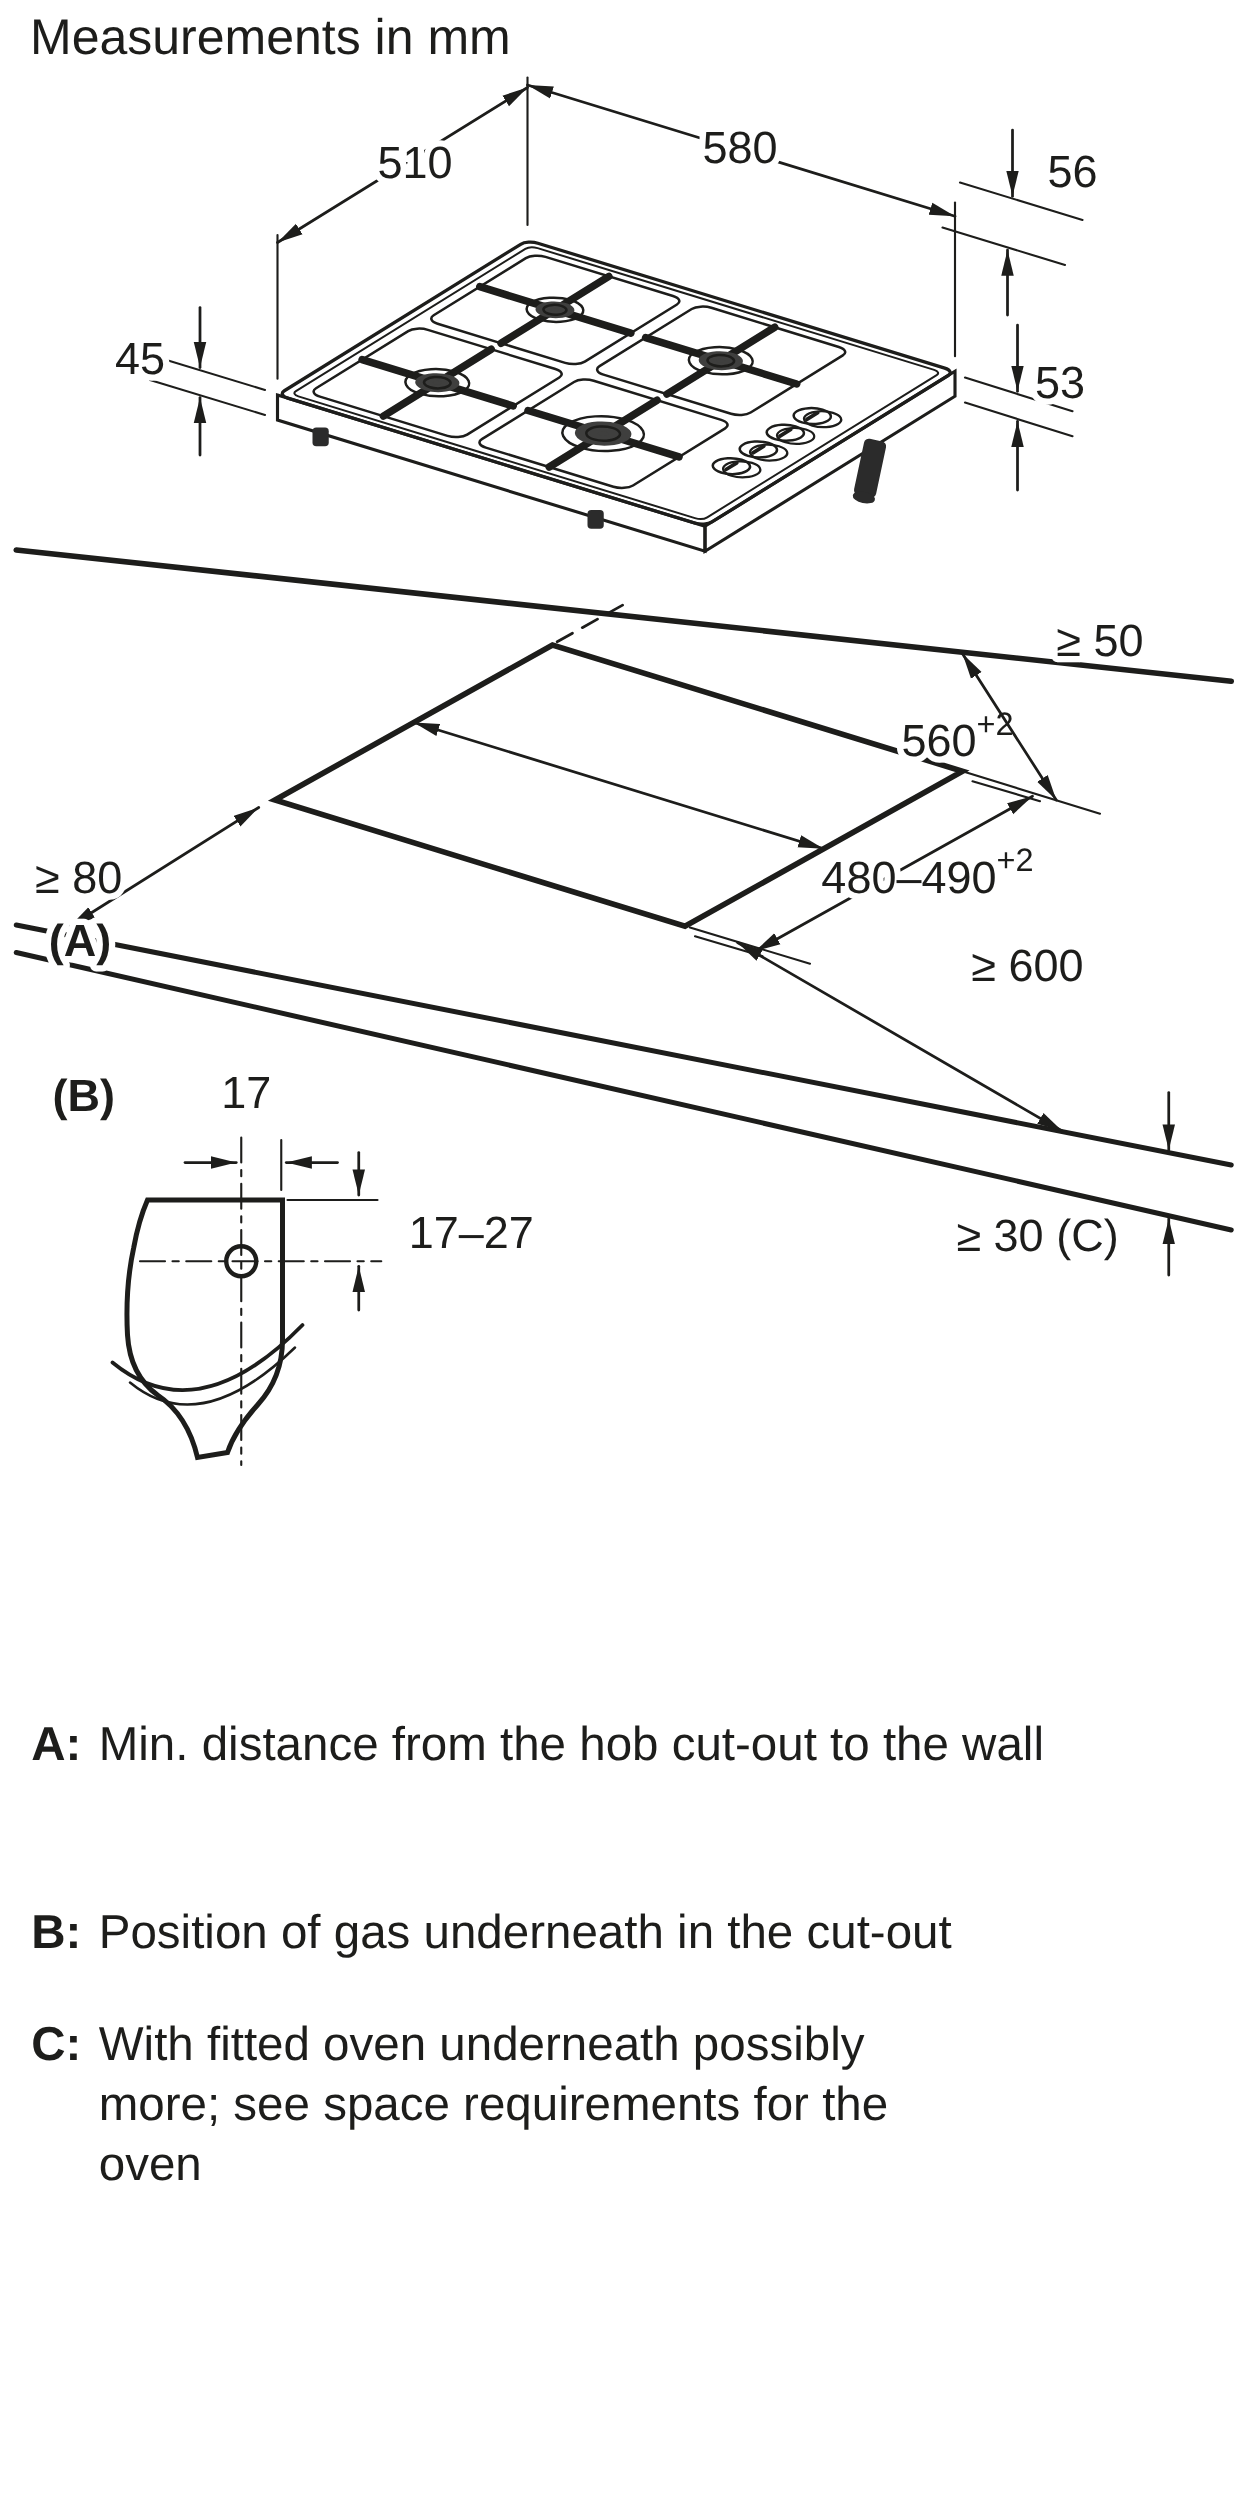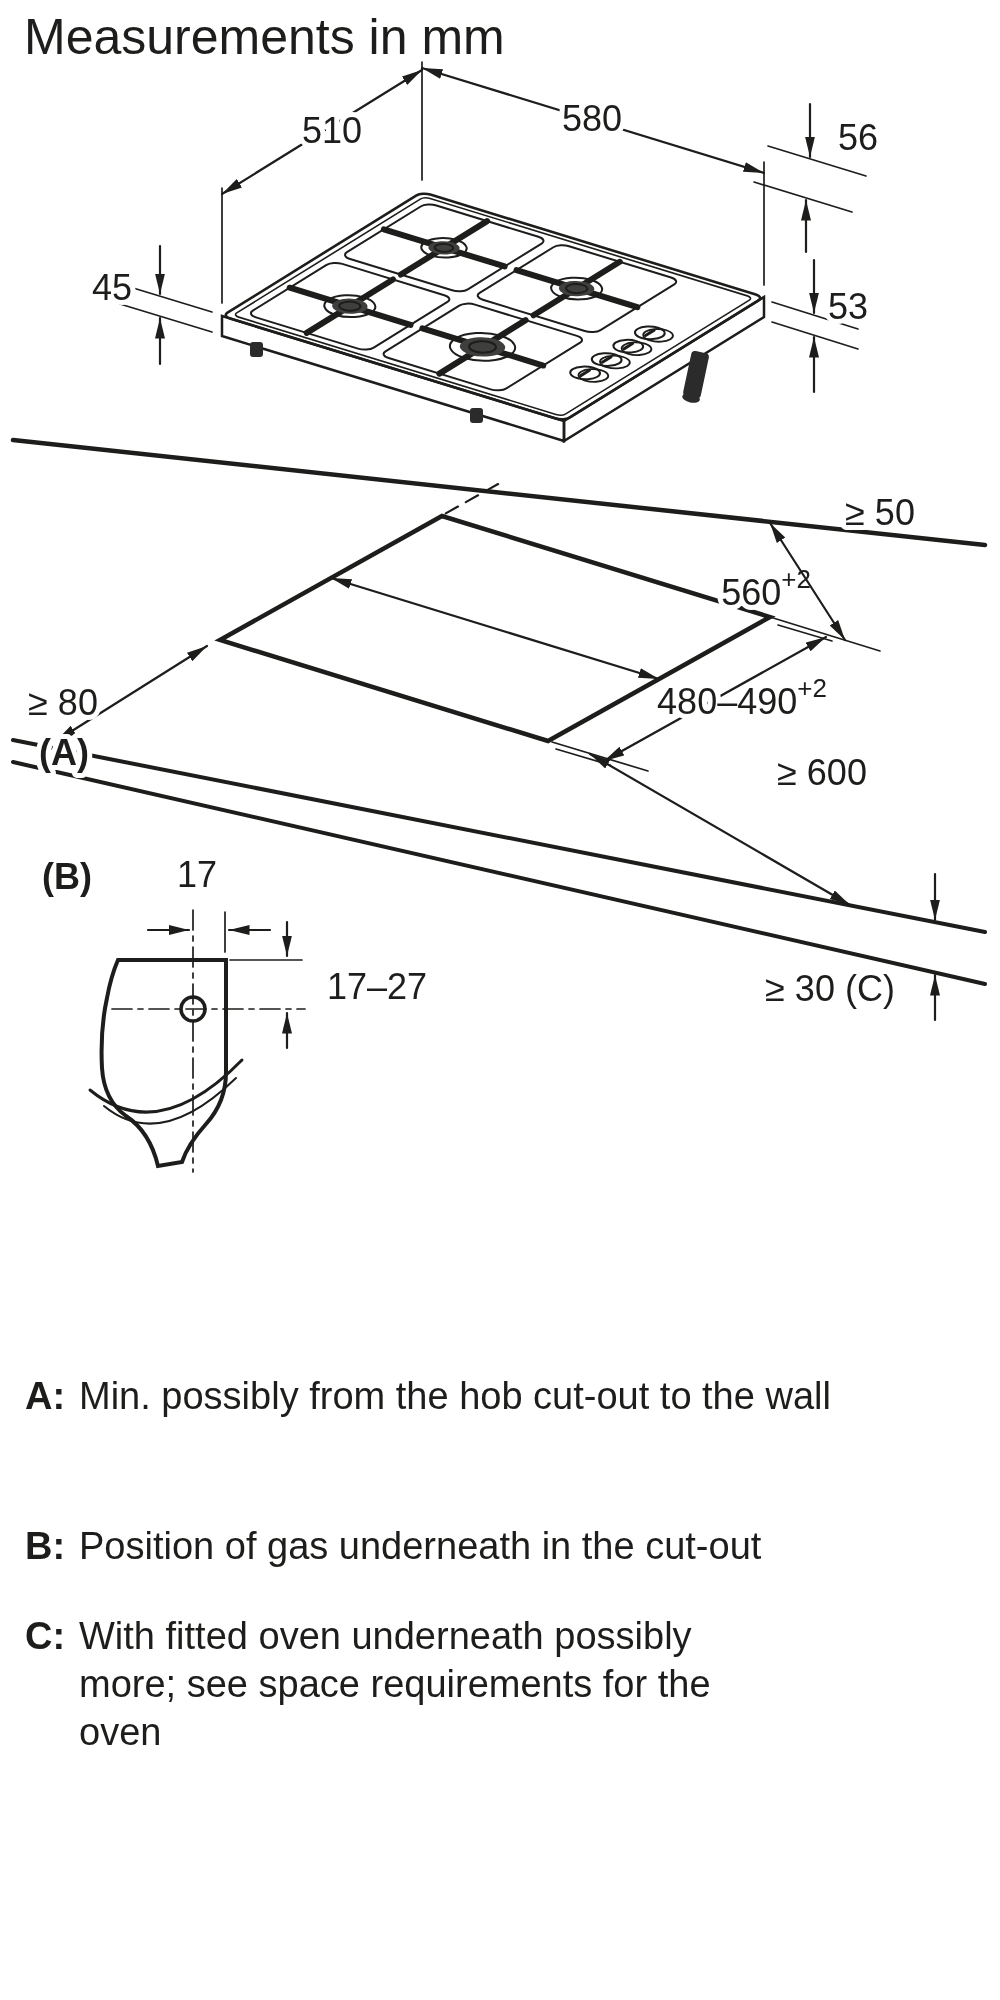--- a/index.html
+++ b/index.html
@@ -1,18 +1,18 @@
 <!DOCTYPE html>
 <html><head>
 <meta charset="utf-8">
 <style>
   html,body{margin:0;padding:0;background:#fff;}
   body{width:1000px;height:2000px;position:relative;overflow:hidden;
        font-family:"Liberation Sans",sans-serif;color:#1d1d1b;}
-  .title{position:absolute;left:24px;top:8px;font-size:50px;font-weight:400;}
+  .title{position:absolute;left:24px;top:8px;font-size:40px;font-weight:400;}
   svg{position:absolute;left:0;top:0;}
   .ln{stroke:#1d1d1b;fill:none;stroke-linecap:round;}
   .w45{stroke-width:4.5}.w4{stroke-width:4}.w25{stroke-width:2.5}.w17{stroke-width:1.7}
   .dim{stroke-width:2.2;marker-start:url(#arw);marker-end:url(#arw);}
   .ar{stroke-width:2.2;marker-end:url(#arw);}
   .lbl{font-family:"Liberation Sans",sans-serif;font-size:36px;fill:#1d1d1b;
        text-anchor:middle;dominant-baseline:central;
        paint-order:stroke fill;stroke:#fff;stroke-width:10;stroke-linejoin:round;}
   .ref{font-weight:700;}
   .cl{stroke-dasharray:20 6 5 6;stroke-width:1.7;}
@@ -211,21 +211,21 @@
       <line class="ln w17" x1="230" y1="960" x2="302" y2="960"></line>
       <line class="ln ar" x1="287" y1="922" x2="287" y2="956"></line>
       <line class="ln ar" x1="287" y1="1048" x2="287" y2="1013"></line>
       <text class="lbl" x="377" y="986">17–27</text>
     </g>
   </g>
 </svg>
 
 <div class="legend-item leg-a">
   <span class="lkey">A:</span>
-  <span class="ltext">Min. possibly from the hob cut-out to the wall</span>
+  <span class="ltext">Min. distance from the hob cut-out to the wall</span>
 </div>
 <div class="legend-item leg-b">
   <span class="lkey">B:</span>
   <span class="ltext">Position of gas underneath in the cut-out</span>
 </div>
 <div class="legend-item leg-c">
   <span class="lkey">C:</span>
   <span class="ltext">With fitted oven underneath possibly more; see space requirements for the oven</span>
 </div>
 

